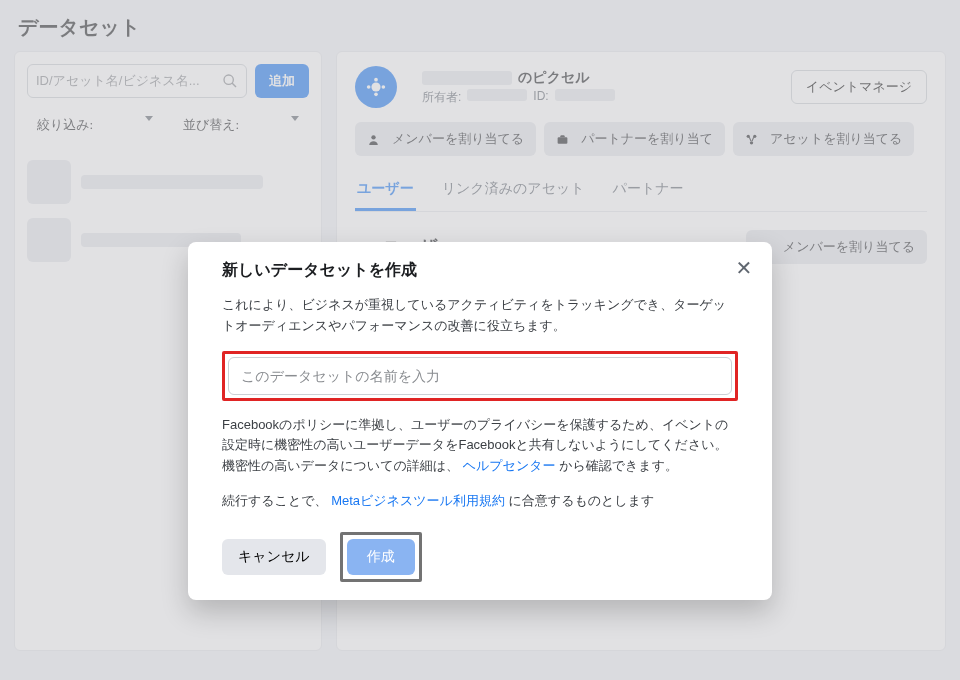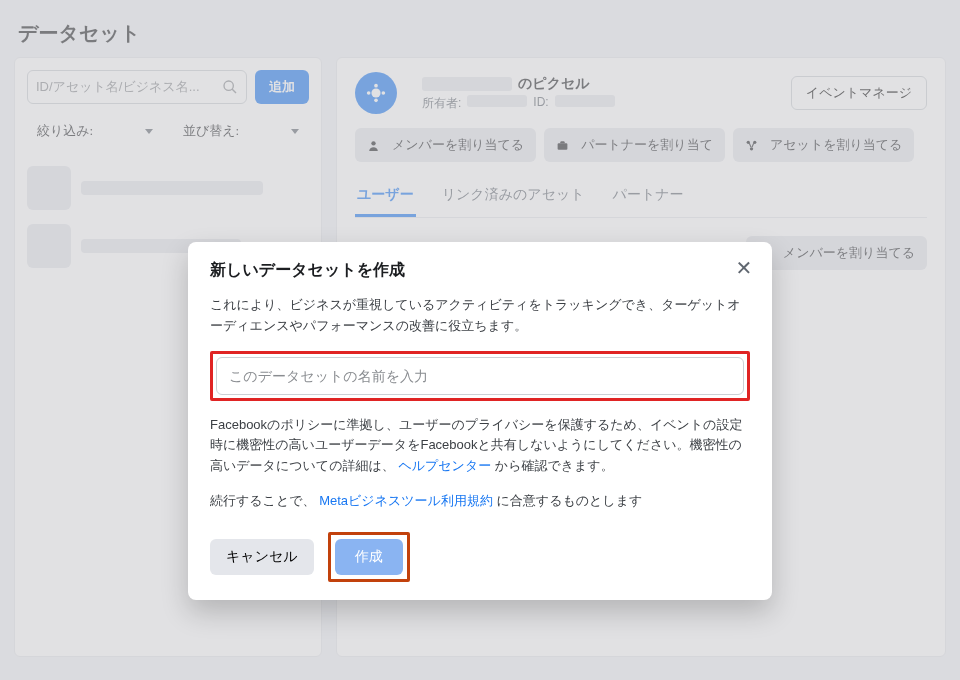--- a/index.html
+++ b/index.html
@@ -9,21 +9,21 @@
     width: 960px;
     height: 680px;
     overflow: hidden;
     position: relative;
     color: #1c1e21;
     font-size: 14px;
   }
   .page-title {
     font-size: 20px;
     font-weight: 700;
-    padding: 20px 18px 10px;
+    padding: 14px 18px 10px;
   }
   .layout {
     display: flex;
     gap: 14px;
     padding: 0 14px;
   }
   .sidebar {
     width: 308px;
     background: #fff;
     border: 1px solid #e4e6eb;
@@ -53,21 +53,20 @@
     font-weight: 600;
     cursor: pointer;
   }
   .filter-row {
     display: flex;
     gap: 10px;
   }
   .filter-item {
     flex: 1;
     display: flex;
-    align-items: center;
     justify-content: space-between;
     padding: 8px 10px;
     border-radius: 6px;
     font-size: 13px;
     color: #1c1e21;
     cursor: pointer;
     font-family: Liberation Serif, serif;
   }
   .caret {
     width: 0; height: 0;
@@ -148,21 +147,21 @@
     position: absolute; inset: 0;
     background: rgba(200,200,204,0.55);
     display: flex; align-items: flex-start; justify-content: center;
   }
   .modal {
     margin-top: 242px;
     width: 584px;
     background: #fff;
     border-radius: 8px;
     box-shadow: 0 12px 28px rgba(0,0,0,0.2);
-    padding: 18px 22px;
+    padding: 18px 34px;
     position: relative;
   }
   .modal h2 { font-size: 16px; font-weight: 700; }
   .close-x {
     position: absolute; top: 14px; right: 16px;
     width: 24px; height: 24px;
     display: flex; align-items: center; justify-content: center;
     cursor: pointer; font-size: 20px; color: #606770;
   }
   .modal p { font-size: 13px; color: #3b3f44; line-height: 1.6; margin-top: 14px; }
@@ -184,21 +183,21 @@
   .ds-input::placeholder { color: #8a8d91; }
   .modal-actions {
     display: flex; gap: 14px;
     margin-top: 20px; align-items: center;
   }
   .btn-cancel {
     background: #e4e6eb; border: none; border-radius: 6px;
     padding: 9px 16px; font-size: 14px; cursor: pointer;
   }
   .create-wrap {
-    border: 3px solid #c2410c; padding: 4px; border-radius: 2px;
+    border: 3px solid #737373; padding: 4px; border-radius: 2px;
   }
   .btn-create {
     background: #8ab4f2; border: none; border-radius: 6px;
     padding: 9px 20px; font-size: 14px; color: #fff; cursor: pointer;
   }
   .icon-sm { width: 13px; height: 13px; fill: #1c1e21; }
   .search-icon { width: 16px; height: 16px; stroke: #8a8d91; fill: none; stroke-width: 2; }
 </style>
 </head>
 <body>

